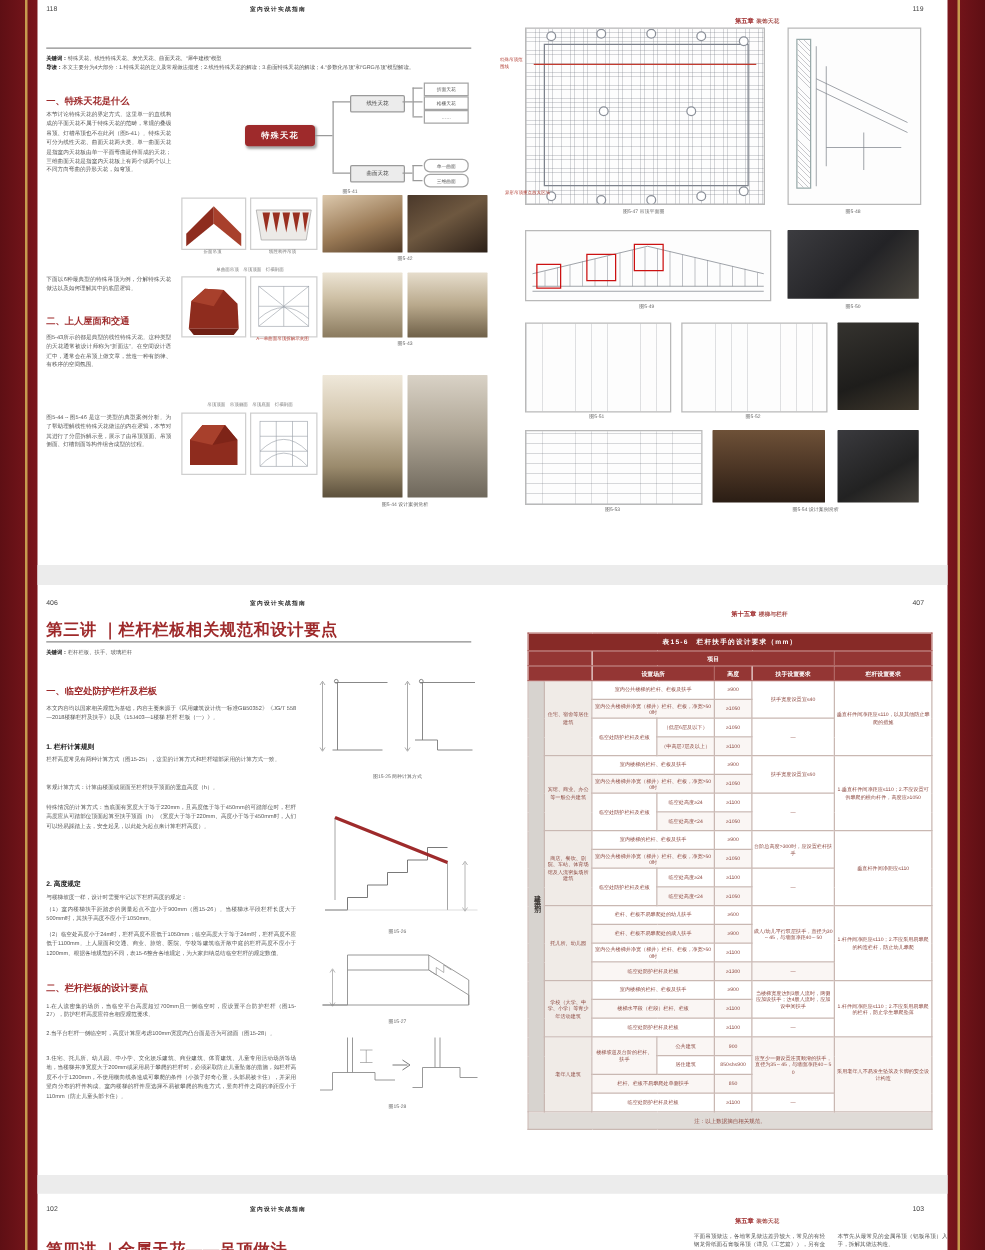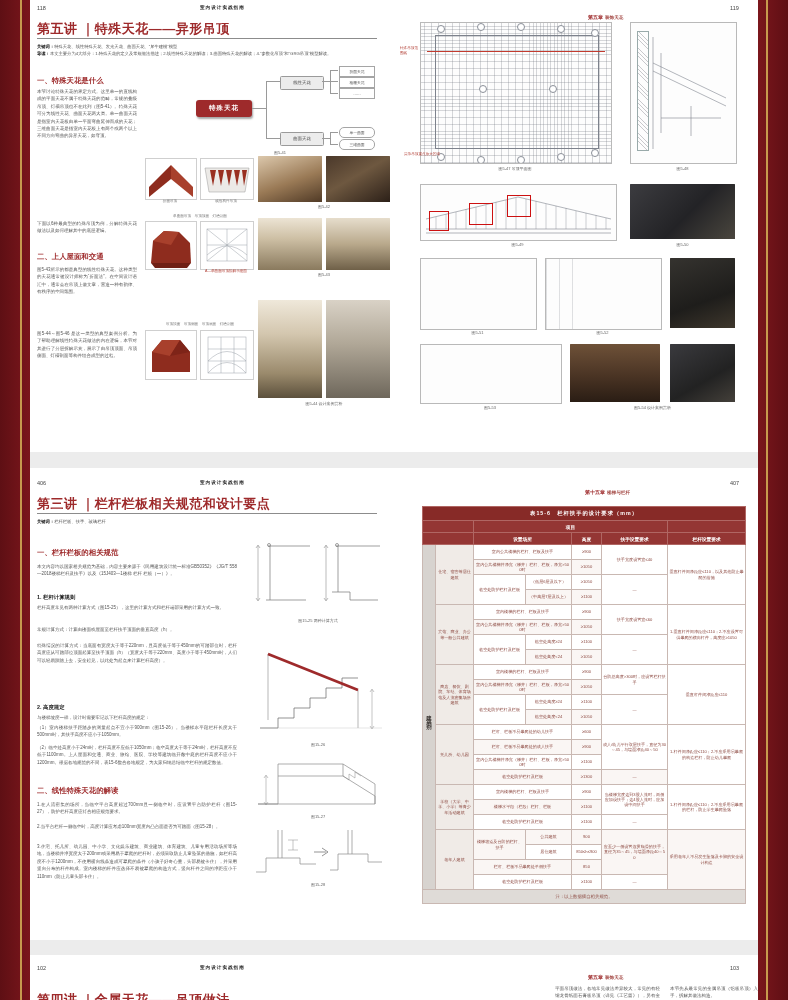--- a/index.html
+++ b/index.html
@@ -64,21 +64,20 @@
   <div class="gold" style="left:20px"></div>
   <div class="gold" style="left:766px"></div>
 
   <div class="content">
 
     <div class="a" style="left:0;top:0;width:728px;height:452px;overflow:hidden">
 
       <div class="a" style="left:0;top:0;width:365px;height:452px">
         <div class="a pagenum" style="left:7px;top:5px">118</div>
         <div class="a runhead" style="left:170px;top:5px">室内设计实战指南</div>
-        <div class="a ltitle" style="left:7px;top:20px">第五讲 ｜特殊天花——异形吊顶</div>
         <div class="a hrule" style="left:7px;top:38px;width:340px"></div>
         <div class="a kwline" style="left:7px;top:44px;width:340px">
           <b>关键词：</b><span>特殊天花、线性特殊天花、发光天花、曲面天花、“犀牛建模”模型</span>
         </div>
         <div class="a kwline" style="left:7px;top:51px;width:340px">
           <b>导读：</b><span>本文主要分为4大部分：1.特殊天花的定义及常规做法描述；2.线性特殊天花的解读；3.曲面特殊天花的解读；4.“参数化吊顶”和“GRG吊顶”模型解读。</span>
         </div>
 
         <div class="a sechead" style="left:7px;top:76px">一、特殊天花是什么</div>
         <div class="a para" style="left:7px;top:88px;width:100px;height:126px">本节讨论特殊天花的界定方式。这里单一的直线构成的平面天花不属于特殊天花的范畴，常规的叠级吊顶、灯槽吊顶也不在此列（图5-41）。特殊天花可分为线性天花、曲面天花两大类。单一曲面天花是指室内天花板由单一平面弯曲延伸而成的天花；三维曲面天花是指室内天花板上有两个或两个以上不同方向弯曲的异形天花，如穹顶。</div>
@@ -241,31 +240,31 @@
 
       <div class="a" style="left:0;top:0;width:365px;height:472px">
         <div class="a pagenum" style="left:7px;top:12px">406</div>
         <div class="a runhead" style="left:170px;top:12px">室内设计实战指南</div>
         <div class="a ltitle" style="left:7px;top:27px">第三讲 ｜栏杆栏板相关规范和设计要点</div>
         <div class="a hrule" style="left:7px;top:45px;width:340px"></div>
         <div class="a kwline" style="left:7px;top:51px;width:340px">
           <b>关键词：</b><span>栏杆栏板、扶手、玻璃栏杆</span>
         </div>
 
-        <div class="a sechead" style="left:7px;top:80px">一、栏杆栏板的相关规范</div>
+        <div class="a sechead" style="left:7px;top:80px">一、临空处防护栏杆及栏板</div>
         <div class="a para" style="left:7px;top:95px;width:200px;height:24px">本文内容均以国家相关规范为基础，内容主要来源于《民用建筑设计统一标准GB50352》《JG/T 558—2018楼梯栏杆及扶手》以及《15J403—1楼梯 栏杆 栏板（一）》。</div>
         <div class="a subhead" style="left:7px;top:126px">1. 栏杆计算规则</div>
         <div class="a para" style="left:7px;top:136px;width:200px;height:16px">栏杆高度常见有两种计算方式（图15-25），这里的计算方式和栏杆端部采用的计算方式一致。</div>
         <div class="a para" style="left:7px;top:158px;width:200px;height:10px">常规计算方式：计算由楼面或屋面至栏杆扶手顶面的垂直高度（h）。</div>
         <div class="a para" style="left:7px;top:174px;width:200px;height:48px">特殊情况的计算方式：当底面有宽度大于等于220mm，且高度低于等于450mm的可踏部位时，栏杆高度应从可踏部位顶面起算至扶手顶面（h）（宽度大于等于220mm、高度小于等于450mm时，人们可以轻易踩踏上去，安全起见，以此处为起点来计算栏杆高度）。</div>
         <div class="a subhead" style="left:7px;top:236px">2. 高度规定</div>
         <div class="a para" style="left:7px;top:246px;width:200px;height:9px">与楼梯坡度一样，设计时需要牢记以下栏杆高度的规定：</div>
         <div class="a para" style="left:7px;top:256px;width:200px;height:18px">（1）室内楼梯扶手距踏步的测量起点不宜小于900mm（图15-26）。当楼梯水平段栏杆长度大于500mm时，其扶手高度不应小于1050mm。</div>
         <div class="a para" style="left:7px;top:276px;width:200px;height:34px">（2）临空处高度小于24m时，栏杆高度不应低于1050mm；临空高度大于等于24m时，栏杆高度不应低于1100mm。上人屋面和交通、商业、旅馆、医院、学校等建筑临开敞中庭的栏杆高度不应小于1200mm。根据各地规范的不同，表15-6整合各地规定，为大家归纳总结临空栏杆的规定数值。</div>
-        <div class="a sechead" style="left:7px;top:318px">二、线性特殊天花的解读</div>
+        <div class="a sechead" style="left:7px;top:318px">二、栏杆栏板的设计要点</div>
         <div class="a para" style="left:7px;top:333px;width:200px;height:18px">1.在人流密集的场所，当临空平台高度超过700mm且一侧临空时，应设置平台防护栏杆（图15-27），防护栏杆高度应符合相应规范要求。</div>
         <div class="a para" style="left:7px;top:355px;width:200px;height:16px">2.当平台栏杆一侧临空时，高度计算应考虑100mm宽度内凸台面是否为可踏面（图15-28）。</div>
         <div class="a para" style="left:7px;top:375px;width:200px;height:68px">3.住宅、托儿所、幼儿园、中小学、文化娱乐建筑、商业建筑、体育建筑、儿童专用活动场所等场地，当楼梯井净宽度大于200mm或采用易于攀爬的栏杆时，必须采取防止儿童坠落的措施，如栏杆高度不小于1200mm，不使用横向线条造成可攀爬的条件（小孩子好奇心重，头部易被卡住），并采用竖向分布的杆件构成。室内楼梯的杆件应选择不易被攀爬的构造方式，竖向杆件之间的净距应小于110mm（防止儿童头部卡住）。</div>
 
         <div class="a" style="left:218px;top:68px;width:140px;height:80px">
           <svg width="140" height="80" viewBox="0 0 140 80" fill="none" stroke="#777" stroke-width=".7">
             <path d="M20,10 H62 M22,10 V64 M18,64 H58"></path>
             <circle cx="21" cy="9" r="1.5"></circle>
             <path d="M10,10 V64 M8,12 l2,-3 2,3 M8,62 l2,3 2,-3" stroke-width=".5"></path>
             <path d="M88,10 H132 M90,10 V56 M84,56 h18 M102,56 v8 M102,64 h28"></path>

